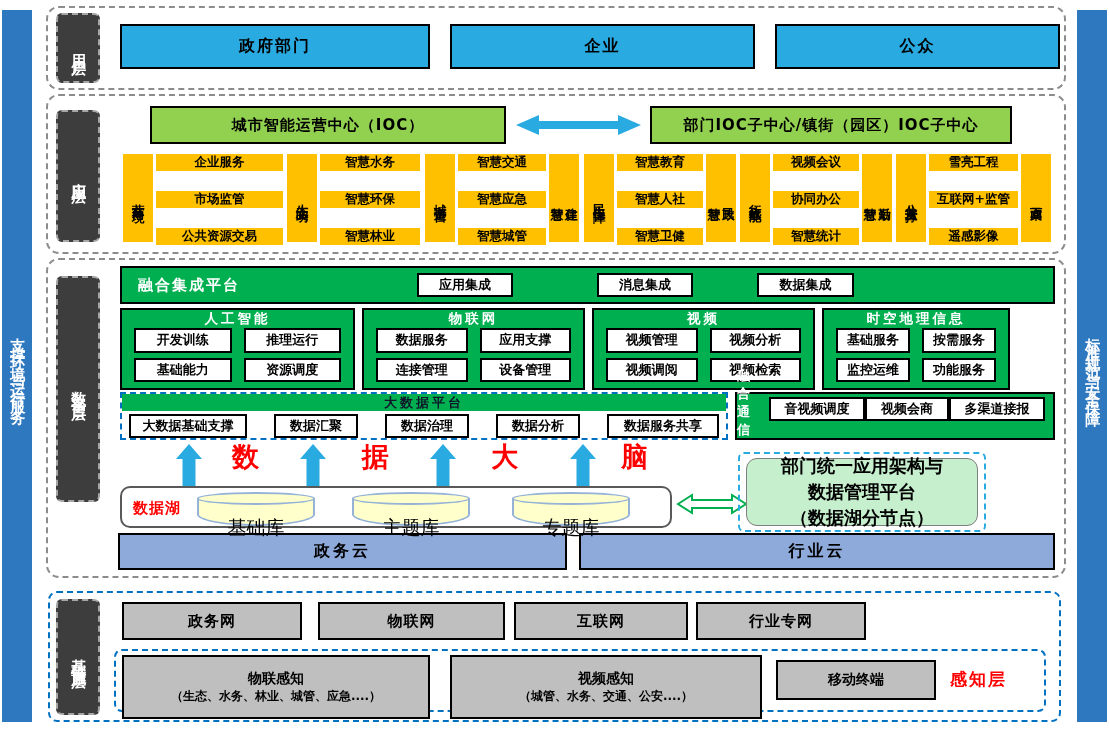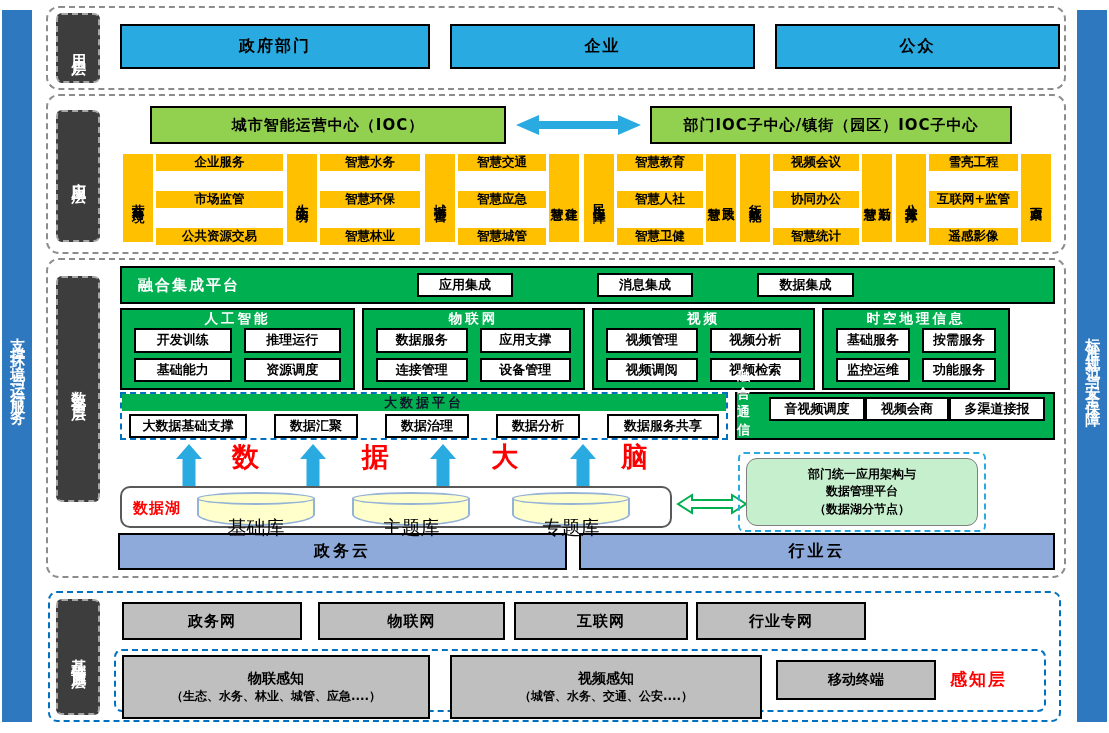--- a/index.html
+++ b/index.html
@@ -62,21 +62,21 @@
   .cyl-top { position: absolute; left: 0; right: 0; top: 0; height: 13px; background: #FFFFCC;
              border: 2px solid #95B3D7; border-radius: 50%; z-index: 2; }
   .cyl-body { position: absolute; left: 0; right: 0; top: 6px; bottom: 0; background: #FFFFCC;
               border: 2px solid #95B3D7; border-top: none; border-radius: 0 0 60px 60px / 0 0 12px 12px; }
   .cyl-label { position: absolute; left: 0; right: 0; top: 23px; text-align: center; font-weight: normal;
                font-size: 19px; z-index: 3; }
 
   .dept-outline { border: 2px dashed #29ABE2; border-radius: 6px; }
   .dept-box { background: #C6EFCE; border: 1.5px solid #7f7f7f; border-radius: 11px; display: flex;
               align-items: center; justify-content: center; text-align: center; font-weight: bold;
-              font-size: 12px; white-space: pre-line; line-height: 1.45; }
+              font-size: 18px; white-space: pre-line; line-height: 1.45; }
 
   .cloud { top: 533px; height: 37px; background: #8EAADB; border: 2.5px solid #000; display: flex;
            align-items: center; justify-content: center; font-weight: bold; font-size: 16px; letter-spacing: 3px; }
 
   .graybox { background: #BFBFBF; border: 2.5px solid #000; display: flex; align-items: center;
              justify-content: center; font-weight: bold; font-size: 15px; }
   .netbox { top: 602px; height: 38px; letter-spacing: 1px; }
   .percept { top: 655px; height: 64px; flex-direction: column; line-height: 1.35; }
   .percept .t { font-size: 14px; font-weight: bold; }
   .percept .d { font-size: 12px; font-weight: bold; }

